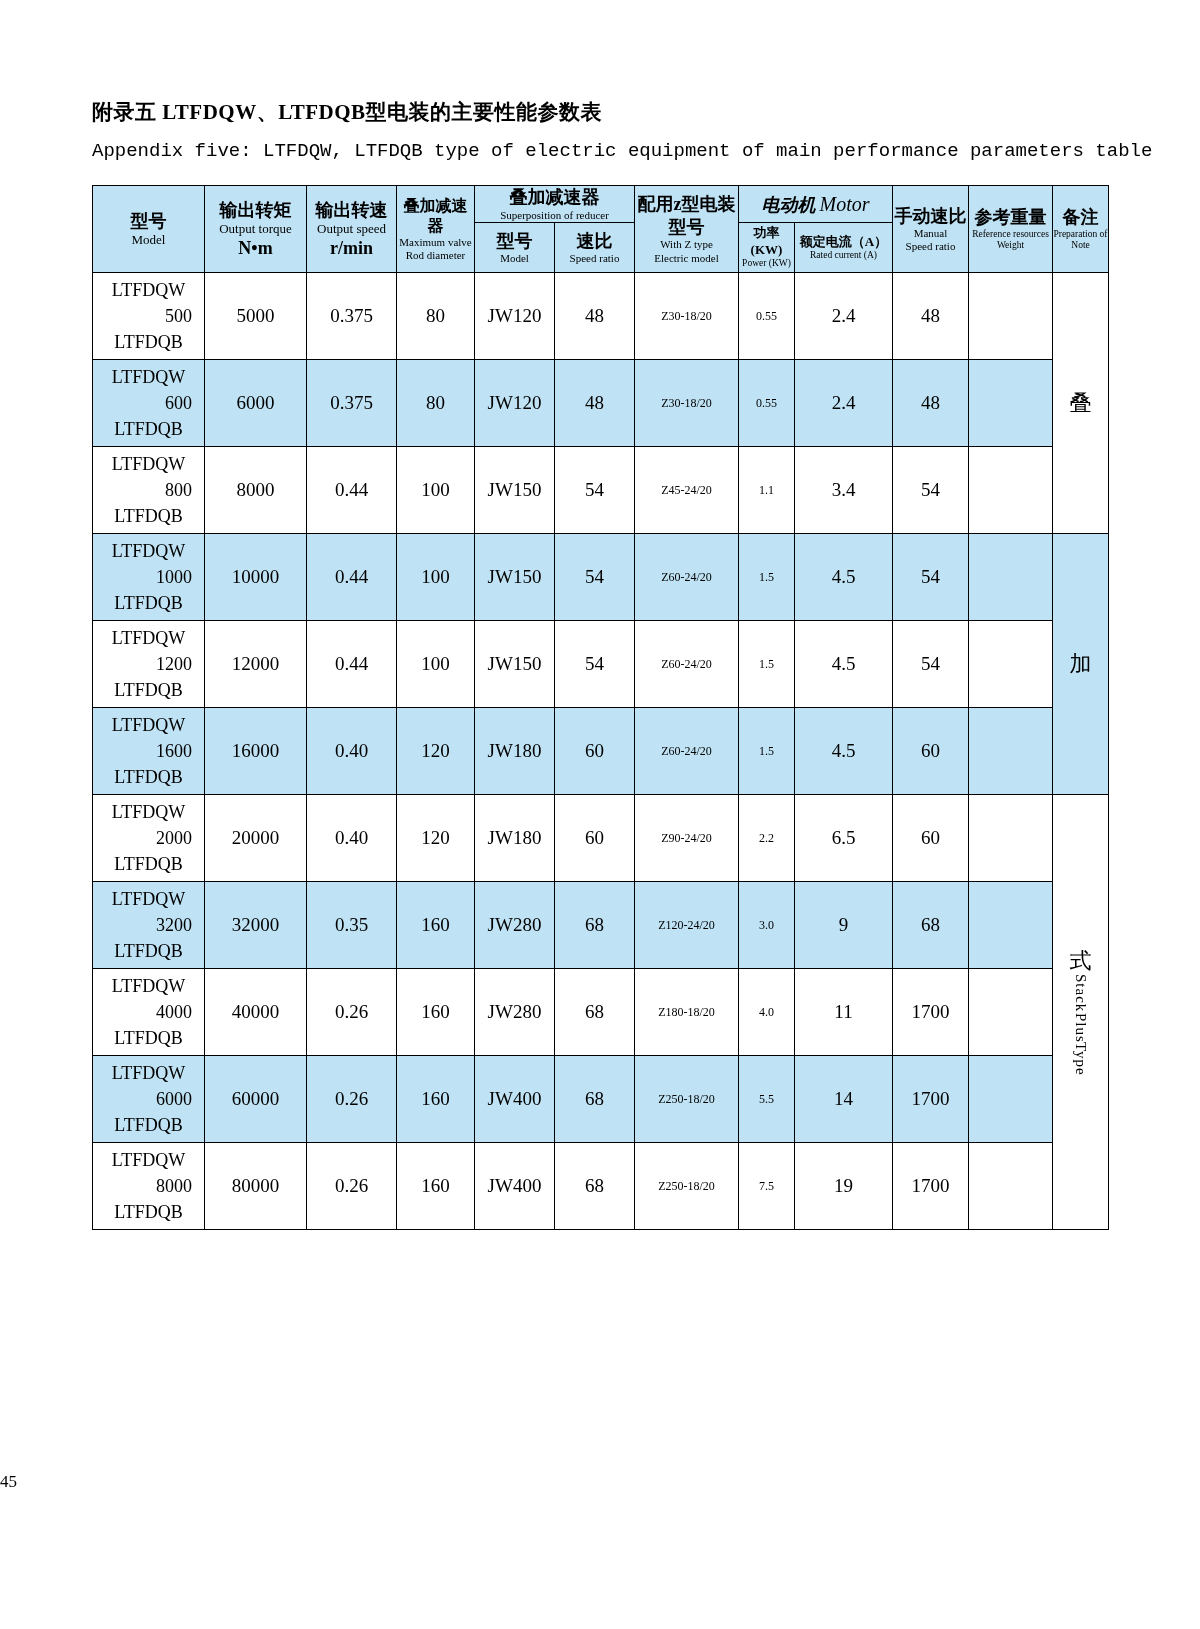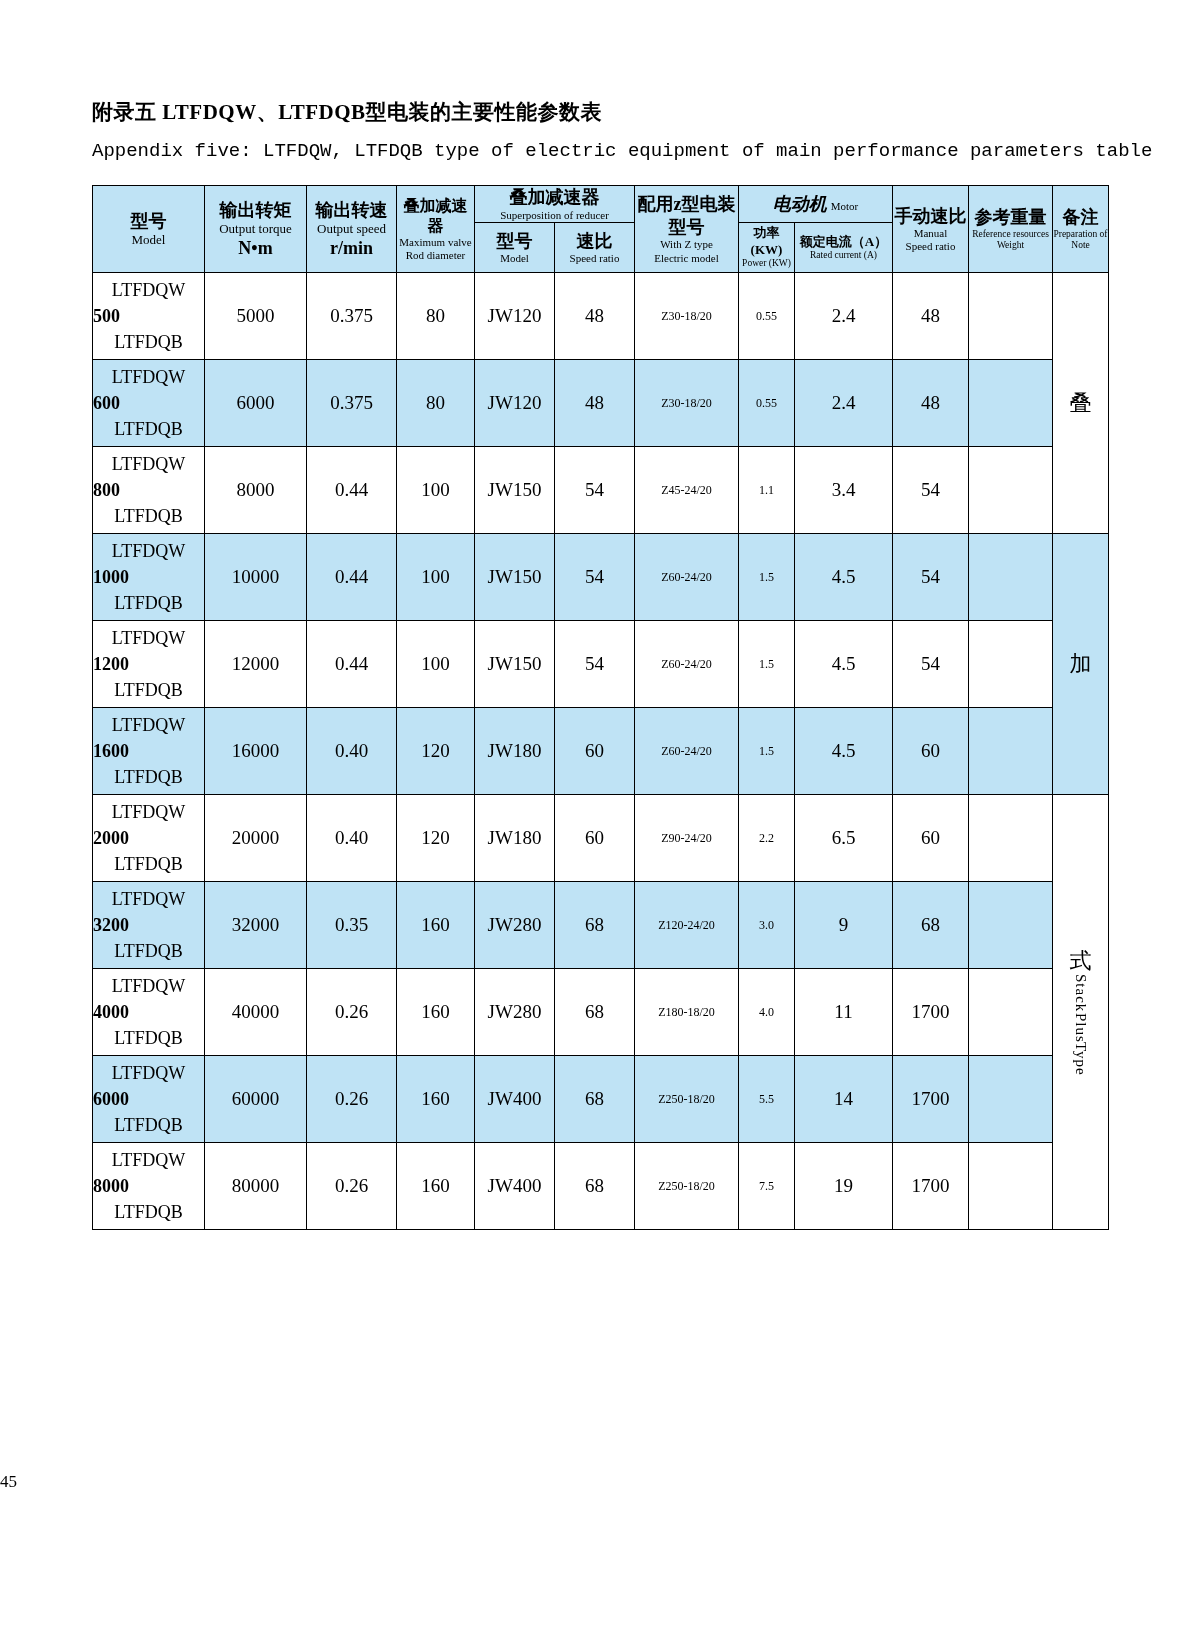--- a/index.html
+++ b/index.html
@@ -78,21 +78,22 @@
   }
   .hdr-cn.xsmall {
     font-size: 13px;
   }
   .hdr-cn.inline {
     display: inline;
     font-style: italic;
   }
   .hdr-en.inline {
     display: inline;
-    font-size: 11px;
+    font-size: 20px;
+    font-style: italic;
   }
   .grp-top {
     height: 36px;
   }
   .grp-sub {
     height: 50px;
   }
   .hdr-tall {
     height: 86px;
   }
@@ -103,23 +104,22 @@
     background: #bfe3f5;
   }
   td.model {
     text-align: left;
     padding: 4px 10px 4px 12px;
     font-size: 18px;
     line-height: 1.45;
   }
   td.model .num {
     display: block;
-    text-align: left;
+    text-align: right;
     padding-right: 12px;
-    font-weight: bold;
   }
   td.val {
     font-size: 19px;
   }
   td.val.small {
     font-size: 12px;
   }
   td.note {
     font-size: 19px;
     vertical-align: middle;

